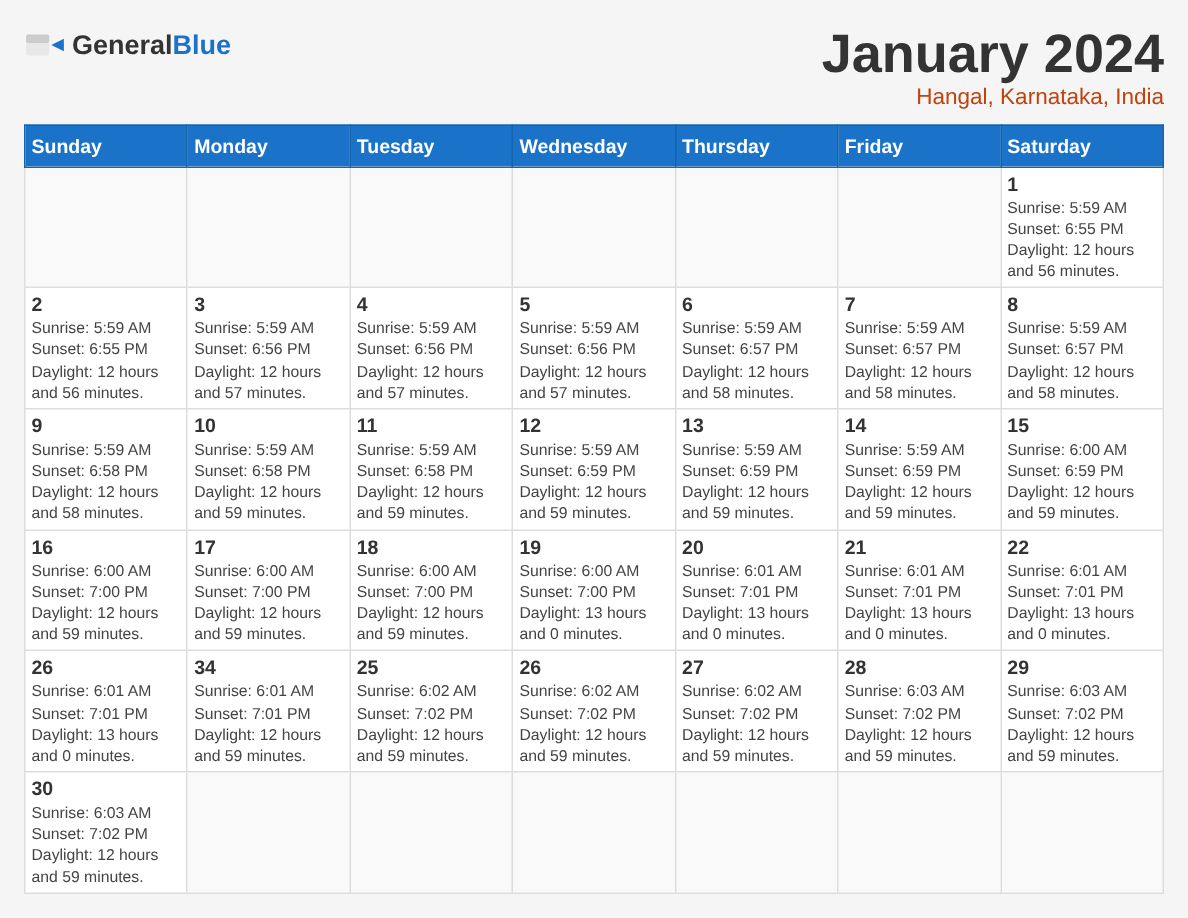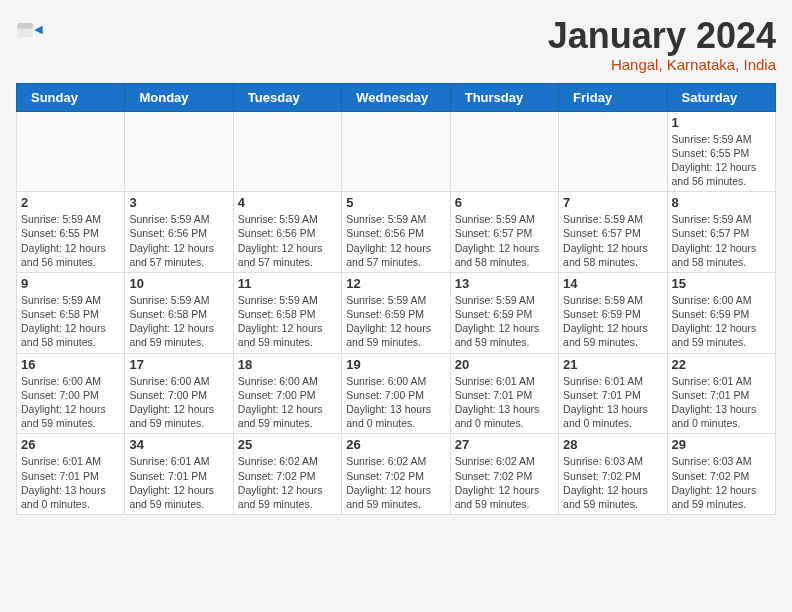--- a/index.html
+++ b/index.html
@@ -42,21 +42,21 @@
       width: 100%;
       border-collapse: collapse;
       background: white;
       border: 1px solid #ccc;
     }
     .calendar-table th {
       background: #1a73c8;
       color: white;
       font-size: 13px;
       font-weight: bold;
-      padding: 6px 14px;
+      padding: 6px 4px;
       text-align: left;
       border: 1px solid #1565a8;
     }
     .calendar-table td {
       border: 1px solid #ddd;
       vertical-align: top;
       padding: 3px 4px;
       width: calc(100% / 7);
       min-height: 72px;
       background: white;
@@ -82,20 +82,23 @@
 </head>
 <body>
 
 <div class="header-section">
   <div class="logo-area">
     <svg class="logo-icon" viewBox="0 0 40 40">
       <rect x="2" y="10" width="22" height="20" rx="2" fill="#e8e8e8"></rect>
       <rect x="2" y="10" width="22" height="8" rx="2" fill="#ccc"></rect>
       <polygon points="26,20 38,14 38,26" fill="#1a73c8"></polygon>
     </svg>
+    <div>
+      <span style="font-size:18px;font-weight:bold;color:#333;">General</span><span style="font-size:18px;font-weight:bold;color:#1a73c8;">Blue</span>
+    </div>
   </div>
   <div class="title-area">
     <div class="calendar-title">January 2024</div>
     <div class="calendar-subtitle">Hangal, Karnataka, India</div>
   </div>
 </div>
 
 <table class="calendar-table">
   <thead>
     <tr>
@@ -321,14 +324,29 @@
 and 59 minutes.</div>
         </td>
         <td>
           <div class="day-number">29</div>
           <div class="day-info" style="white-space: pre-line;">Sunrise: 6:03 AM
 Sunset: 7:02 PM
 Daylight: 12 hours
 and 59 minutes.</div>
         </td>
       </tr>
+      <tr class="last-row">
+        <td>
+          <div class="day-number">30</div>
+          <div class="day-info" style="white-space: pre-line;">Sunrise: 6:03 AM
+Sunset: 7:02 PM
+Daylight: 12 hours
+and 59 minutes.</div>
+        </td>
+        <td class="empty"></td>
+        <td class="empty"></td>
+        <td class="empty"></td>
+        <td class="empty"></td>
+        <td class="empty"></td>
+        <td class="empty"></td>
+      </tr>
     </tbody>
 </table>
 
 </body></html>

